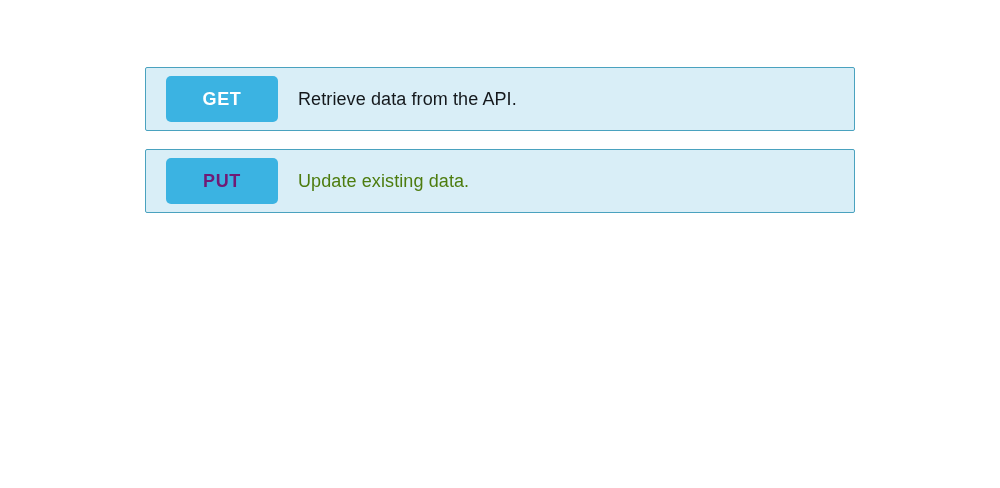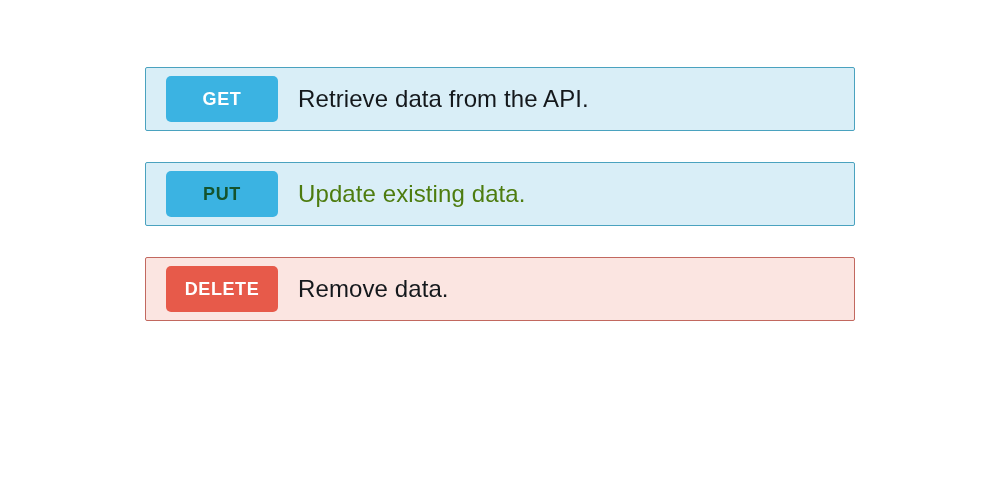--- a/index.html
+++ b/index.html
@@ -20,60 +20,56 @@
     width: 710px;
   }
   .api-row {
     box-sizing: border-box;
     width: 710px;
     height: 64px;
     border: 1.5px solid transparent;
     border-radius: 2px;
     display: flex;
     align-items: center;
-    margin-bottom: 31px;
+    margin-bottom: 18px;
   }
   .api-row:last-child {
     margin-bottom: 0;
   }
   .badge {
     box-sizing: border-box;
     width: 112px;
     height: 46px;
     margin-left: 20px;
     border-radius: 5px;
     display: flex;
     align-items: center;
     justify-content: center;
     font-size: 18px;
     font-weight: bold;
     letter-spacing: 0.6px;
     flex: none;
   }
   .desc {
     margin-left: 20px;
-    font-size: 24px;
+    font-size: 18px;
     letter-spacing: 0.1px;
     white-space: nowrap;
   }
 </style>
 </head>
 <body style="background: rgb(255, 255, 255);">
 
 <div class="panel">
 
   <div class="api-row" style="background: rgb(217, 238, 247); border-color: rgb(74, 162, 191);">
     <span class="badge" style="background: rgb(59, 179, 226); color: rgb(255, 255, 255);">GET</span>
     <span class="desc" style="color: rgb(20, 24, 28);">Retrieve data from the API.</span>
   </div>
 
 
   <div class="api-row" style="background: rgb(217, 238, 247); border-color: rgb(74, 162, 191);">
-    <span class="badge" style="background: rgb(59, 179, 226); color: #14532d;">PUT</span>
+    <span class="badge" style="background: rgb(59, 179, 226); color: #701a75;">PUT</span>
     <span class="desc" style="color: #4d7c0f;">Update existing data.</span>
   </div>
 
-  <div class="api-row" style="background: rgb(251, 229, 225); border-color: rgb(194, 104, 95);">
-    <span class="badge" style="background: rgb(231, 90, 74); color: rgb(255, 255, 255);">DELETE</span>
-    <span class="desc" style="color: rgb(20, 24, 28);">Remove data.</span>
-  </div>
 
 </div>
 
 </body></html>

